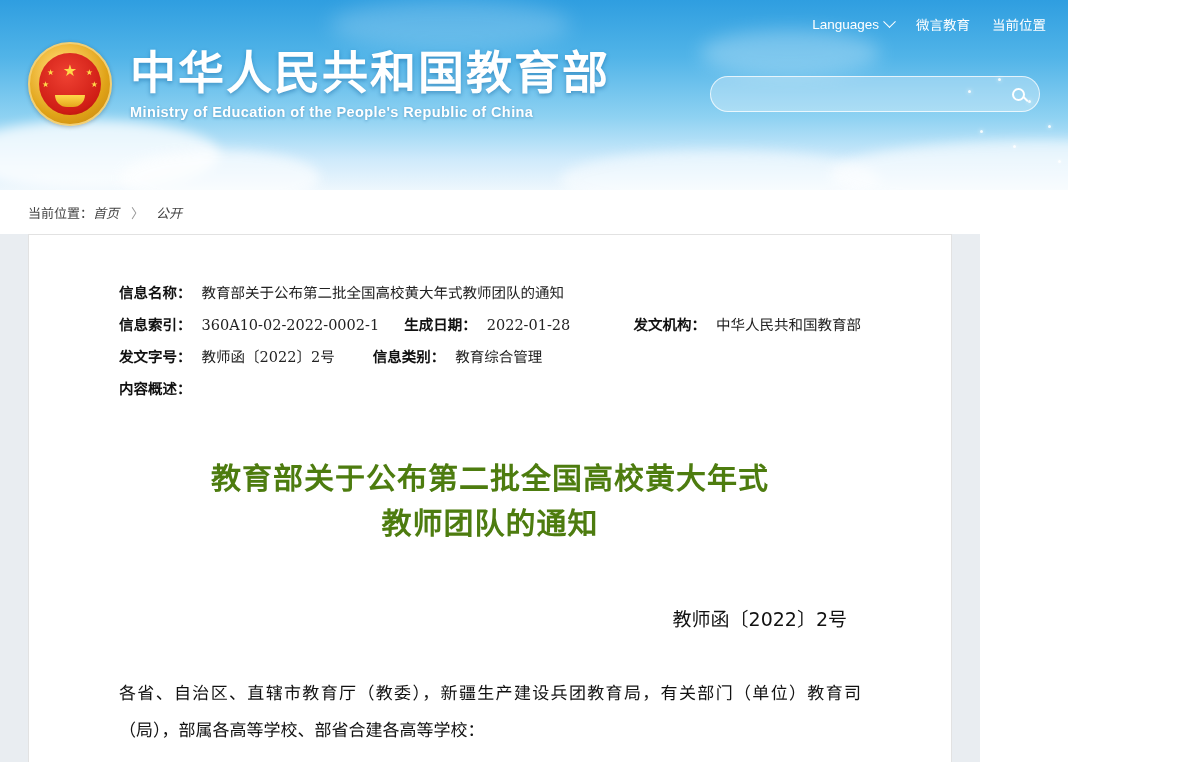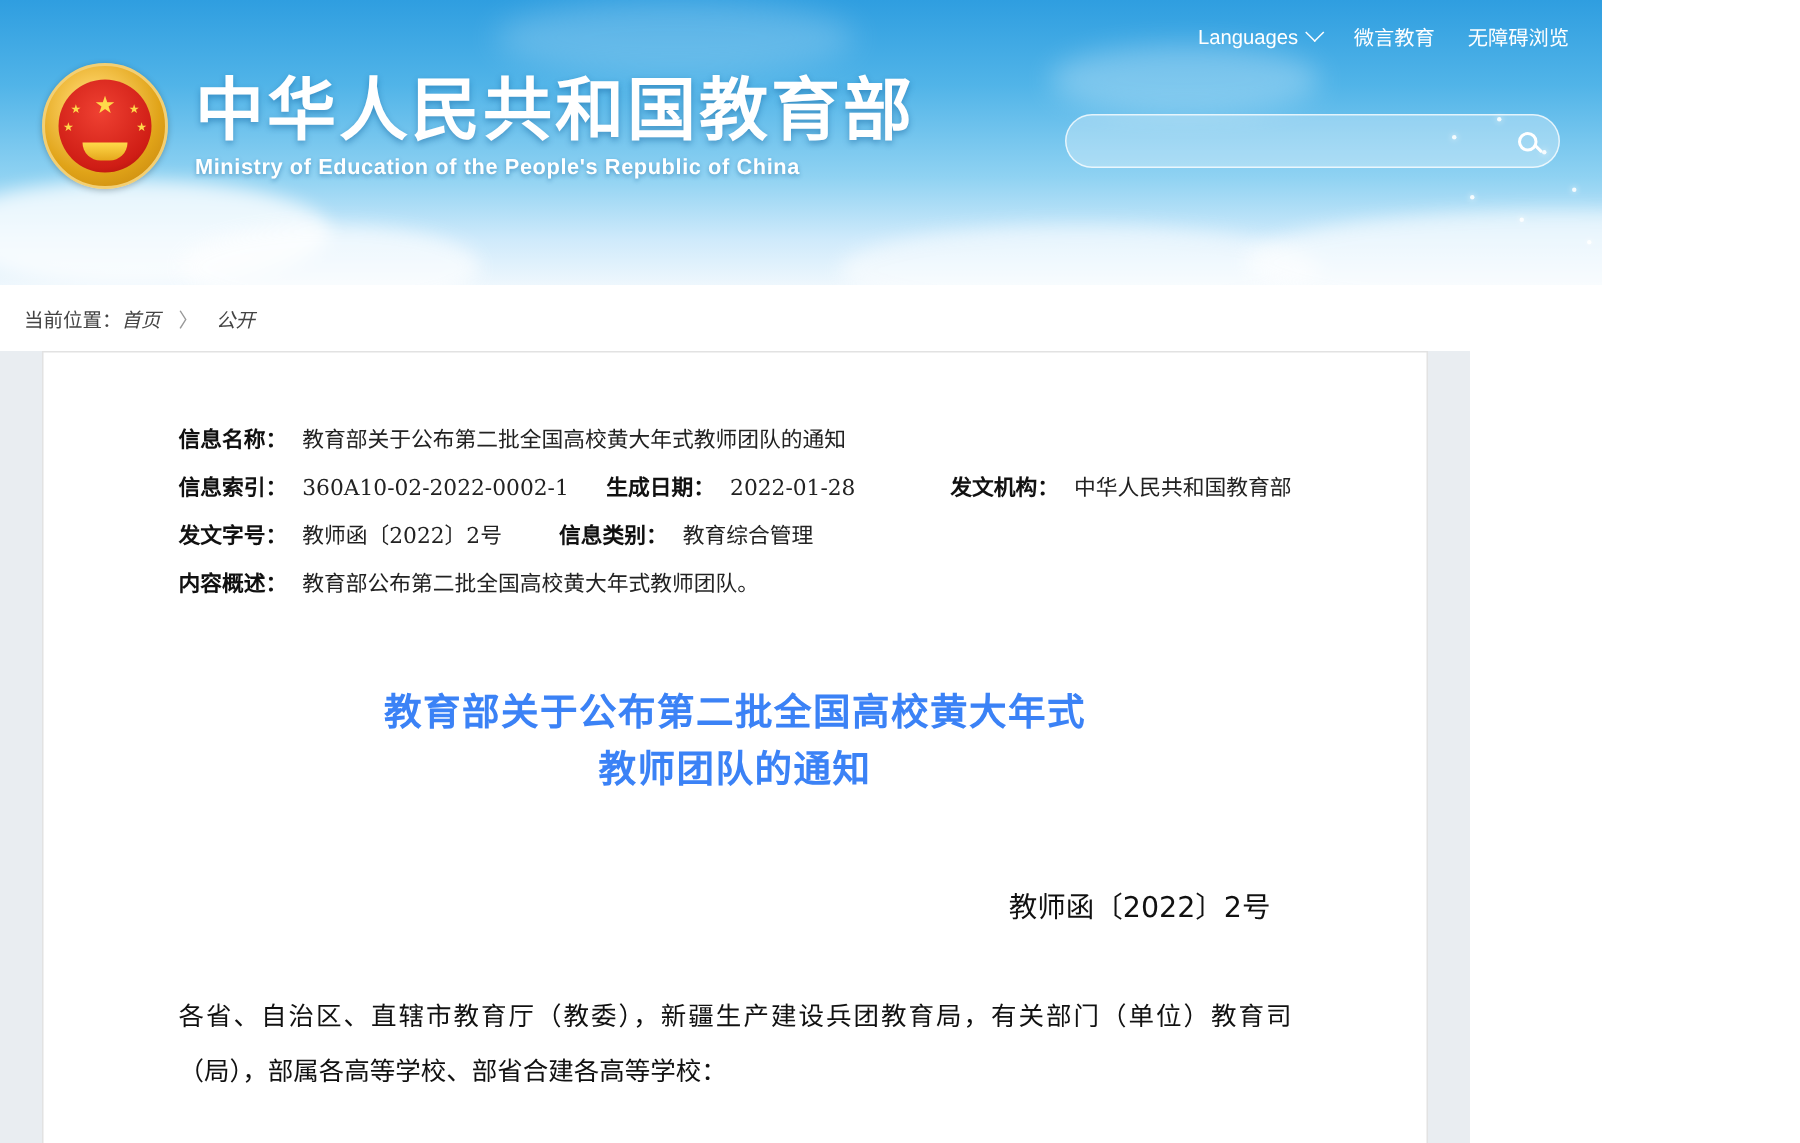--- a/index.html
+++ b/index.html
@@ -203,21 +203,21 @@
     border-radius: 2px;
   }
 
   
   .crumb-bar {
     width: 1200px;
     height: 44px;
     background: #ffffff;
     display: flex;
     align-items: center;
-    padding-left: 16px;
+    padding-left: 28px;
     font-size: 13px;
     color: #555;
   }
   .crumb-bar .cb-label { color: #444; }
   .crumb-bar a {
     color: #444;
     text-decoration: none;
     cursor: pointer;
     font-style: italic;
   }
@@ -258,23 +258,23 @@
     color: #222;
     white-space: nowrap;
   }
   .meta-gap { width: 38px; display: inline-block; }
   .meta-gap-wide { width: 96px; display: inline-block; }
 
   .doc-title {
     text-align: center;
     font-family: "DejaVu Sans", "Liberation Sans", sans-serif;
     font-weight: 700;
-    font-size: 25px;
+    font-size: 30px;
     line-height: 1.5;
-    color: #3b82f6;
+    color: #4d7c0f;
     margin-top: 58px;
     letter-spacing: 1px;
   }
   .doc-number {
     text-align: right;
     margin-top: 58px;
     font-size: 19px;
     color: #111;
     font-family: "DejaVu Sans", "Liberation Sans", sans-serif;
     padding-right: 14px;
@@ -308,21 +308,21 @@
     <div class="seed" style="left:90px; top:55px;"></div>
     <div class="seed" style="left:100px; top:90px;"></div>
   </div>
 
   <div class="top-links">
     <span class="link lang">
       <span>Languages</span>
       <i class="chev"></i>
     </span>
     <a href="#">微言教育</a>
-    <a href="#">无障碍浏览</a>
+    <a href="#">当前位置</a>
   </div>
 
   <div class="brand">
     <div class="emblem">
       <div class="inner">
         <span class="star s-main">★</span>
         <span class="star s-a">★</span>
         <span class="star s-b">★</span>
         <span class="star s-c">★</span>
         <span class="star s-d">★</span>
@@ -372,21 +372,20 @@
       </div>
       <div class="meta-row">
         <span class="meta-key">发文字号：</span>
         <span class="meta-val">教师函〔2022〕2号</span>
         <span class="meta-gap"></span>
         <span class="meta-key">信息类别：</span>
         <span class="meta-val">教育综合管理</span>
       </div>
       <div class="meta-row">
         <span class="meta-key">内容概述：</span>
-        <span class="meta-val">教育部公布第二批全国高校黄大年式教师团队。</span>
       </div>
     </div>
 
     <div class="doc-title">
       <div>教育部关于公布第二批全国高校黄大年式</div>
       <div>教师团队的通知</div>
     </div>
 
     <div class="doc-number">教师函〔2022〕2号</div>
 

